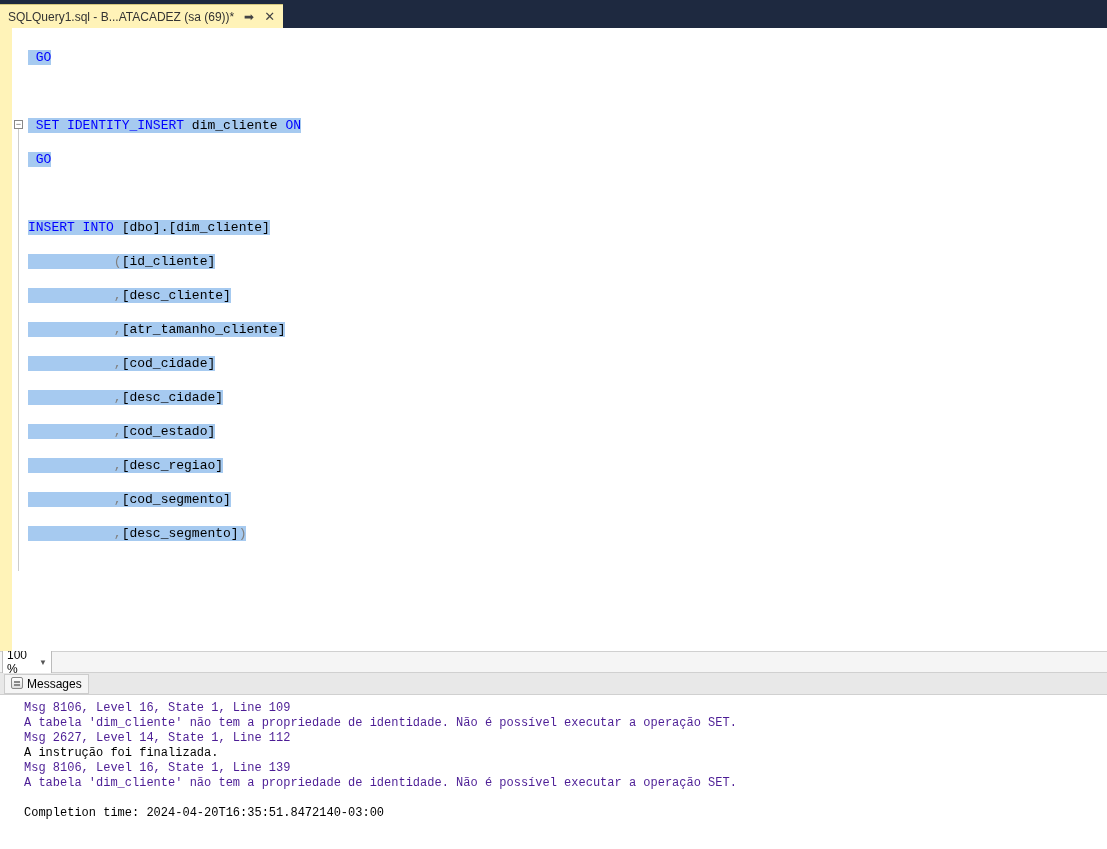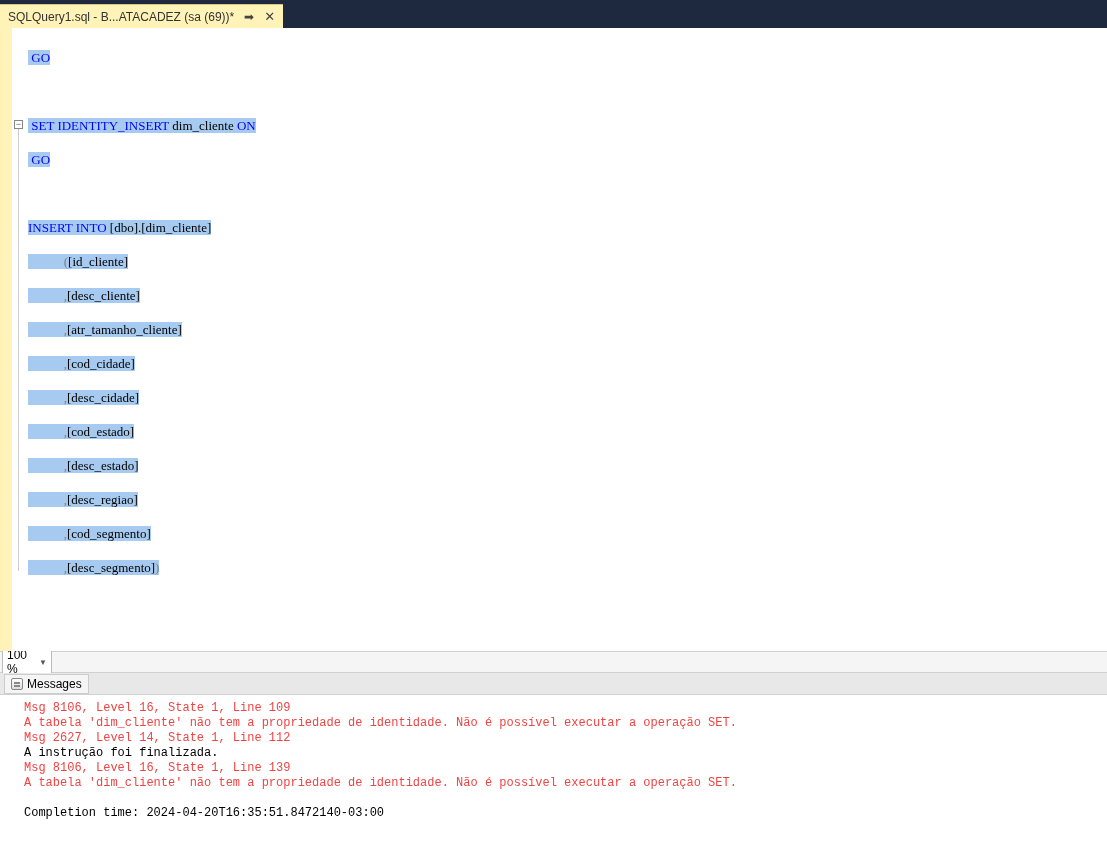--- a/index.html
+++ b/index.html
@@ -64,21 +64,21 @@
     cursor: pointer;
   }
   .outline-line {
     position: absolute;
     left: 6px;
     width: 1px;
     background: #ccc;
   }
   .code-area {
     flex: 1;
-    font-family: Liberation Serif, serif;
+    font-family: Liberation Mono, monospace;
     font-size: 13px;
     line-height: 17px;
     padding: 4px 6px 4px 2px;
     white-space: pre;
     overflow: auto;
     color: #000;
   }
   .sel { background: #a6caf0; }
   .kw { color: #0000ff; }
   .punc { color: #808080; }
@@ -106,21 +106,21 @@
   .messages-tab-bar {
     height: 22px;
     background: #e8e8e8;
     border-bottom: 1px solid #d0d0d0;
     display: flex;
     align-items: center;
     padding-left: 4px;
   }
   .messages-tab {
     display: flex;
-    align-items: center;
+    align-items: flex-start;
     gap: 4px;
     padding: 2px 6px;
     background: #f5f5f5;
     border: 1px solid #ccc;
     font-size: 12px;
     cursor: pointer;
   }
   .msg-icon {
     width: 12px; height: 12px;
     display: inline-block;
@@ -139,21 +139,21 @@
   .messages-pane {
     height: 154px;
     font-family: Consolas, "Courier New", monospace;
     font-size: 12px;
     line-height: 15px;
     padding: 6px 4px 4px 24px;
     background: #fff;
     overflow: auto;
     color: #000;
   }
-  .err { color: #ef4444; }
+  .err { color: #4c1d95; }
   .mline { display: block; }
   .mgap { display:block; height:15px; }
 </style>
 </head>
 <body>
 
 <div class="tab-bar">
   <div class="tab">
     <span>SQLQuery1.sql - B...ATACADEZ (sa (69))*</span>
     <span class="tab-pin">⬈</span>
@@ -173,21 +173,20 @@
 <span class="line"><span class="sel"> <span class="kw">SET</span><span class="kw"> IDENTITY_INSERT </span><span>dim_cliente</span><span class="kw"> ON</span></span></span>
 <span class="line"><span class="sel"> <span class="kw">GO</span></span></span>
 <span class="line"></span>
 <span class="line"><span class="sel"><span class="kw">INSERT INTO</span><span> [dbo].[dim_cliente]</span></span></span>
 <span class="line"><span class="sel">           <span class="punc">(</span><span>[id_cliente]</span></span></span>
 <span class="line"><span class="sel">           <span class="punc">,</span><span>[desc_cliente]</span></span></span>
 <span class="line"><span class="sel">           <span class="punc">,</span><span>[atr_tamanho_cliente]</span></span></span>
 <span class="line"><span class="sel">           <span class="punc">,</span><span>[cod_cidade]</span></span></span>
 <span class="line"><span class="sel">           <span class="punc">,</span><span>[desc_cidade]</span></span></span>
 <span class="line"><span class="sel">           <span class="punc">,</span><span>[cod_estado]</span></span></span>
-<span class="line"><span class="sel">           <span class="punc">,</span><span>[desc_estado]</span></span></span>
 <span class="line"><span class="sel">           <span class="punc">,</span><span>[desc_regiao]</span></span></span>
 <span class="line"><span class="sel">           <span class="punc">,</span><span>[cod_segmento]</span></span></span>
 <span class="line"><span class="sel">           <span class="punc">,</span><span>[desc_segmento]</span><span class="punc">)</span></span></span>
 
 
 
 
 
 
 

